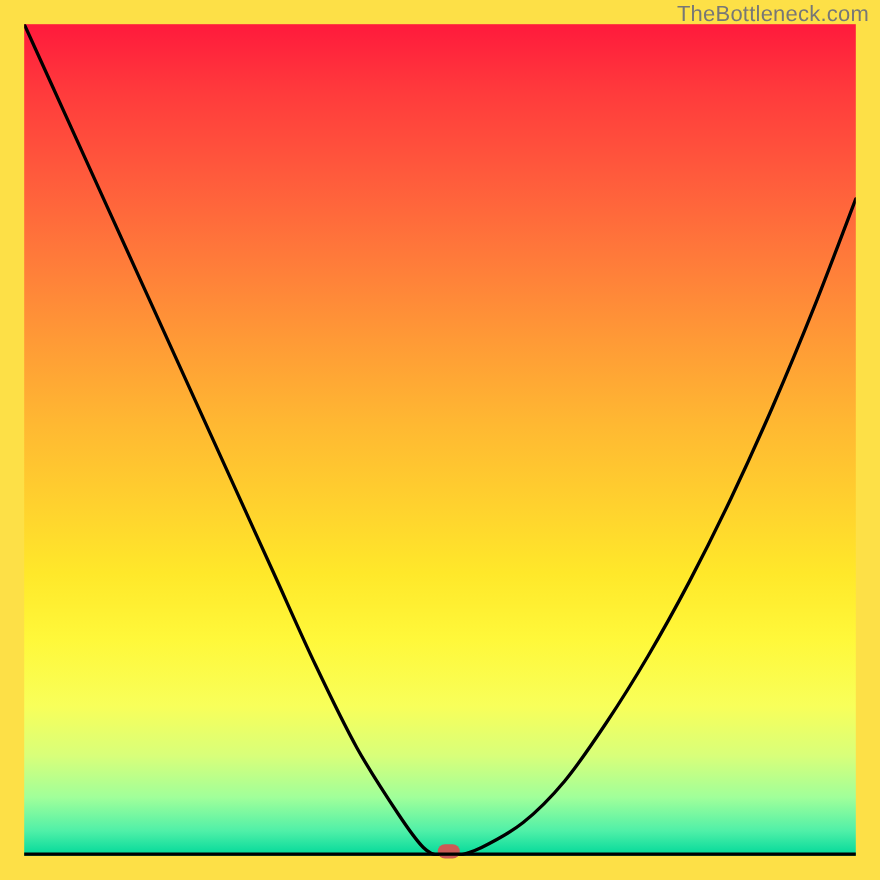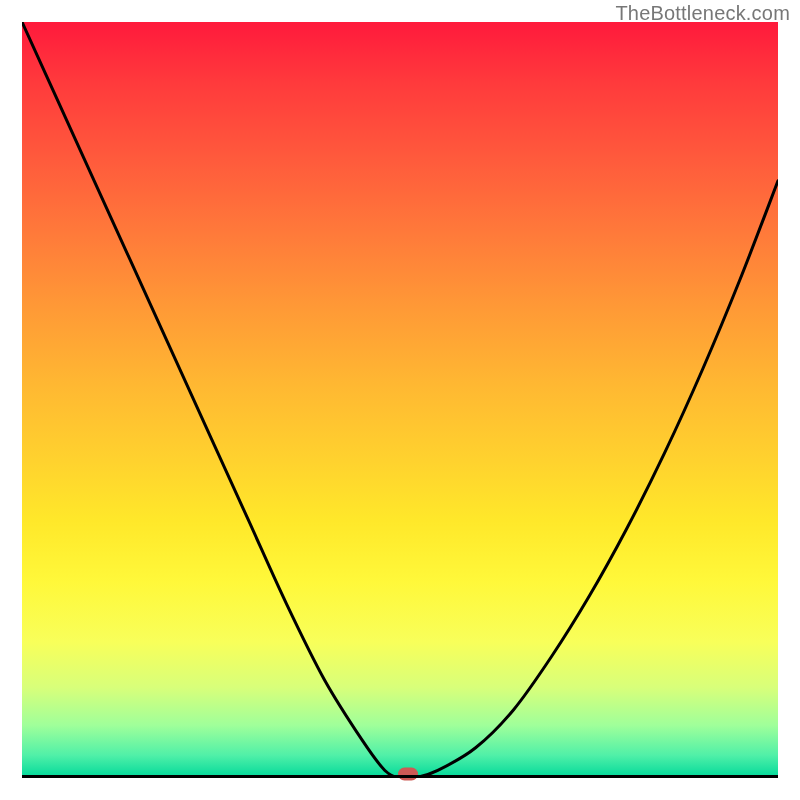--- a/index.html
+++ b/index.html
@@ -10,21 +10,21 @@
     background: #000;
     overflow: hidden;
     font-family: Arial, Helvetica, sans-serif;
   }
   .frame {
     position: absolute;
     top: 0;
     left: 0;
     width: 800px;
     height: 800px;
-    background: #ffffff;
+    background: #fde047;
   }
   .plot-area {
     position: absolute;
     top: 22px;
     left: 22px;
     width: 756px;
     height: 756px;
     background: linear-gradient(to bottom,
       #ff1a3c 0%,
       #ff3a3c 8%,

